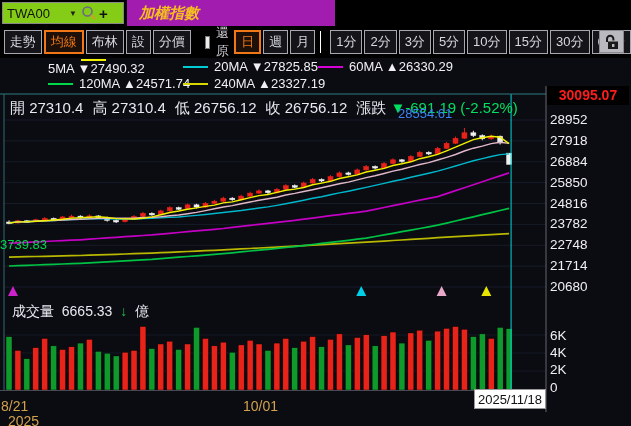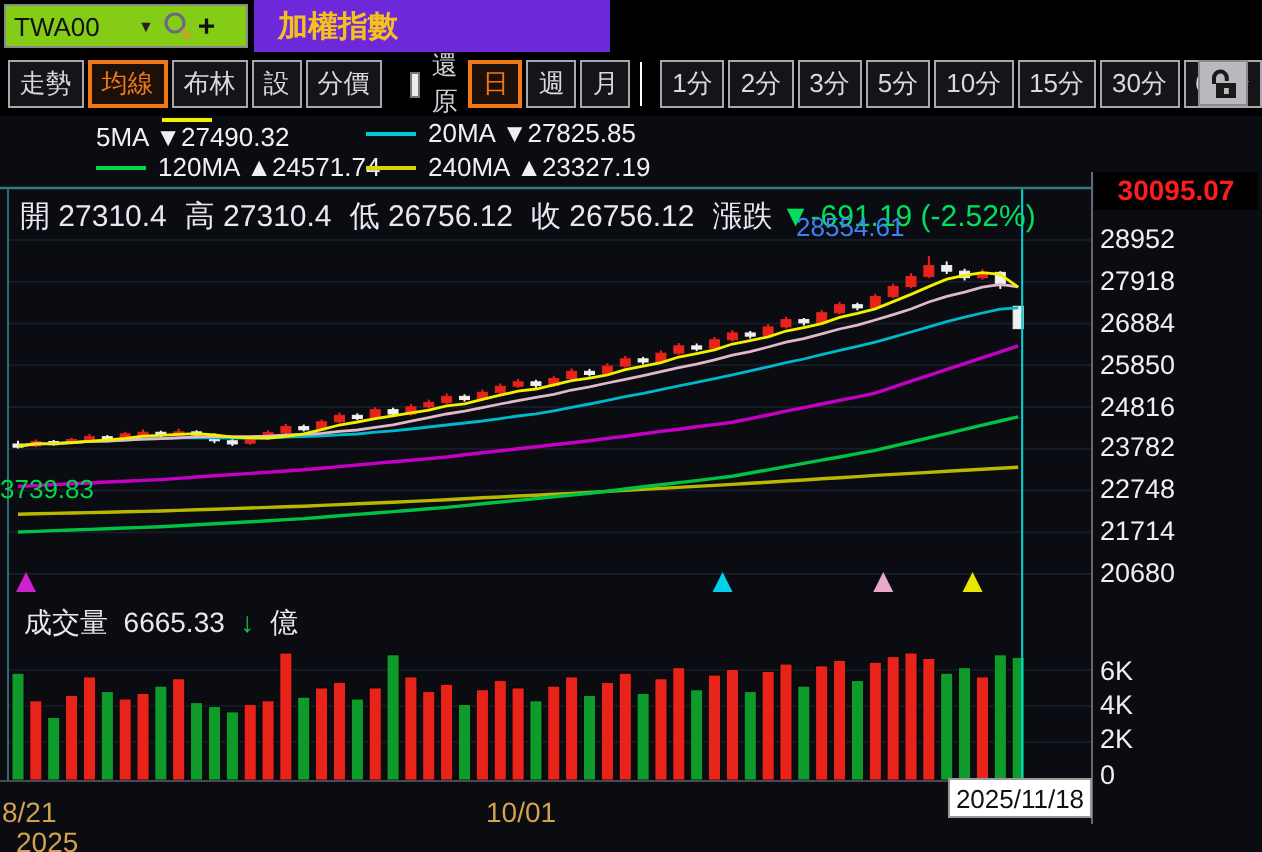--- a/index.html
+++ b/index.html
@@ -6,21 +6,21 @@
   html,body { width:631px; height:426px; overflow:hidden; }
   body { background:#0b0b12; font-family:"Liberation Sans", sans-serif; position:relative; }
 
   
   .topbar { position:absolute; left:0; top:0; width:631px; height:26px; background:#000; }
   .combo { position:absolute; left:2px; top:2px; width:122px; height:22px; background:#84cc16;
            border:1px solid #888; display:flex; align-items:center; padding:0 4px; }
   .combo .sym { font-size:13px; color:#111; flex:0 0 auto; width:62px; }
   .combo .caret { font-size:8px; color:#222; margin-right:4px; }
   .combo .plus { font-size:15px; color:#111; font-weight:bold; margin-left:2px; }
-  .tabstrip { position:absolute; left:127px; top:0; width:178px; height:26px; background:#6d28d9; }
+  .tabstrip { position:absolute; left:127px; top:0; width:208px; height:26px; background:#a21caf;font-style:italic; }
   .tabtitle { position:absolute; left:12px; top:4px; font-size:15px; font-weight:bold; color:#f5c01e; }
 
   
   .toolbar { position:absolute; left:0; top:26px; width:631px; height:32px; background:#000;
              display:flex; align-items:center; }
   .tbtn { height:24px; border:1px solid #a8a8b0; background:#141419; color:#d8d8e0;
           font-size:13px; display:flex; align-items:center; justify-content:center;
           padding:0 5px; margin-left:2px; cursor:pointer; white-space:nowrap; }
   .tbtn.active { border:2px solid #f07818; color:#f07818; background:#1c1008; }
   .chk { width:13px; height:13px; background:#ececec; border:1px solid #777; margin-left:14px; }
@@ -314,20 +314,24 @@
 <div class="legend">
   <div class="legrow" id="legrow-0">
       <div class="legitem" style="left: 48px; flex-direction: column;">
         <div class="legswatch" style="background: rgb(240, 240, 0);"></div>
         <span class="legtext">5MA ▼27490.32</span>
       </div>
       <div class="legitem" style="left: 183px;">
         <div class="legswatch" style="background: rgb(0, 204, 216);"></div>
         <span class="legtext">20MA ▼27825.85</span>
       </div>
+      <div class="legitem" style="left: 318px;">
+        <div class="legswatch" style="background: rgb(216, 0, 216);"></div>
+        <span class="legtext">60MA ▲26330.29</span>
+      </div>
     </div>
   <div class="legrow" id="legrow-1">
       <div class="legitem" style="left: 48px;">
         <div class="legswatch" style="background: rgb(0, 216, 74);"></div>
         <span class="legtext">120MA ▲24571.74</span>
       </div>
       <div class="legitem" style="left: 183px;">
         <div class="legswatch" style="background: rgb(216, 216, 0);"></div>
         <span class="legtext">240MA ▲23327.19</span>
       </div>

